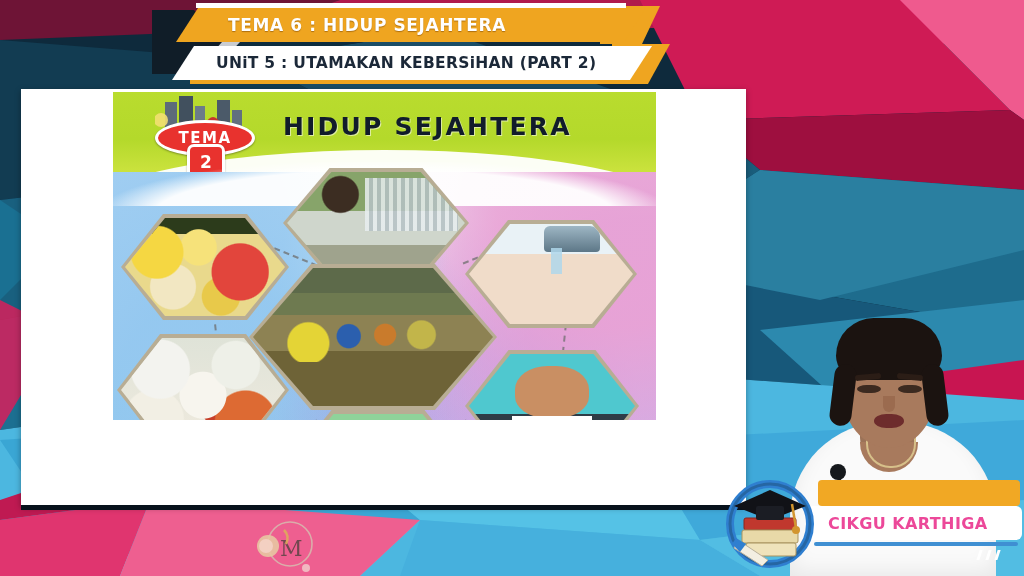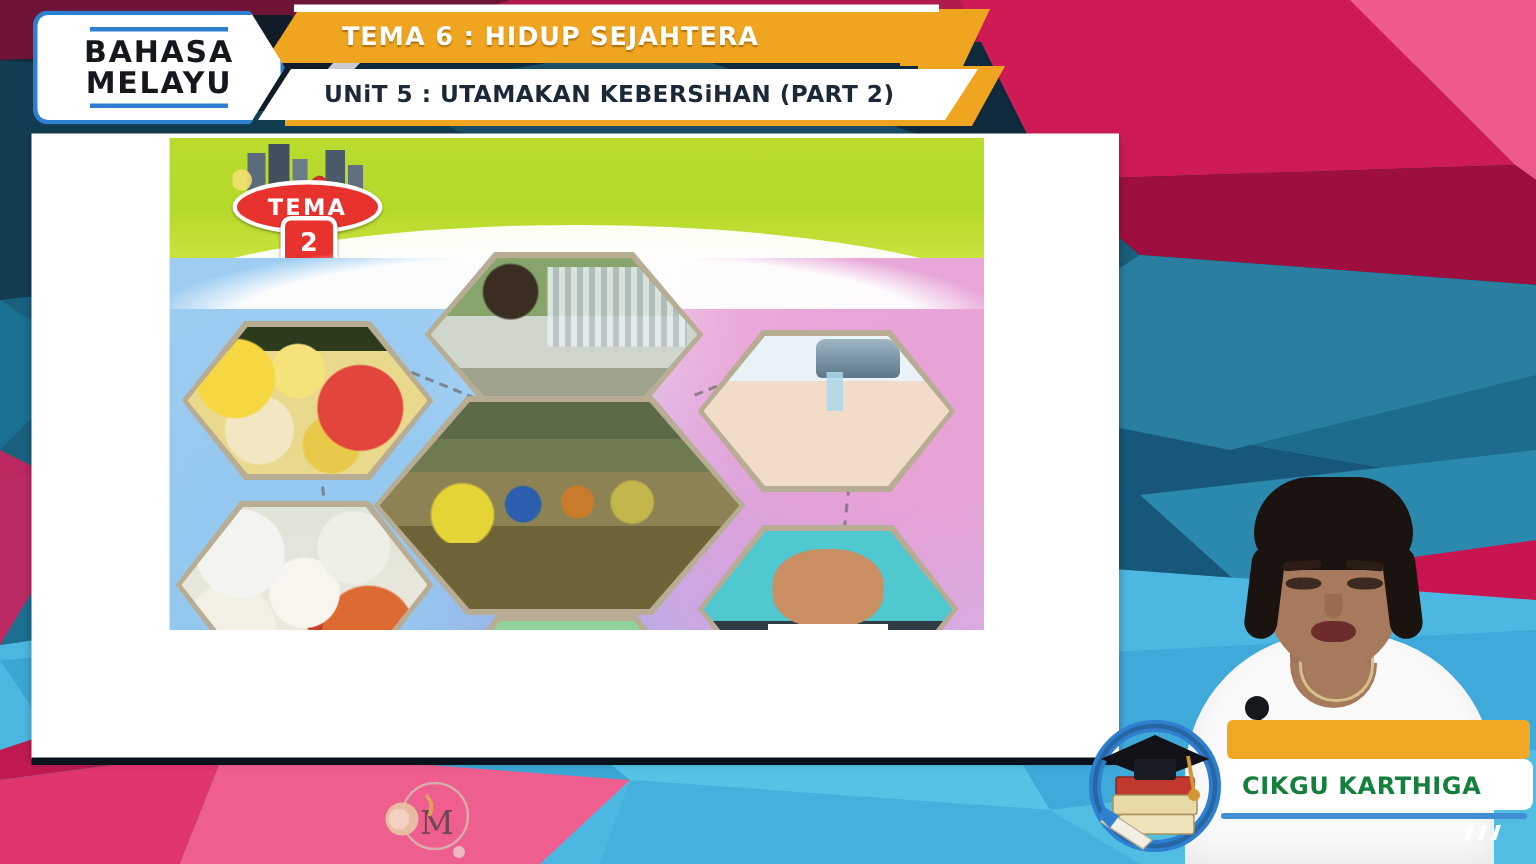--- a/index.html
+++ b/index.html
@@ -245,21 +245,21 @@
   .t-neckline{position:absolute;left:104px;bottom:104px;width:58px;height:30px;background:#a87a5d;border-radius:0 0 30px 30px;}
   .t-chain{position:absolute;left:110px;bottom:108px;width:46px;height:30px;border:2px solid #d7c08a;border-top:none;border-radius:0 0 24px 24px;}
   .t-mic{position:absolute;left:74px;bottom:96px;width:16px;height:16px;background:#15181c;border-radius:50%;}
   .t-mic-wire{position:absolute;left:80px;bottom:56px;width:3px;height:44px;background:#15181c;transform:rotate(6deg);}
 
   
   .nameplate{position:absolute;right:2px;bottom:18px;width:246px;height:78px;z-index:7;}
   .np-orange{position:absolute;left:42px;top:0;width:202px;height:26px;background:#f1a824;border-radius:4px;}
   .np-white{position:absolute;left:30px;top:26px;width:216px;height:34px;background:#ffffff;border-radius:6px;
     display:flex;align-items:center;}
-  .np-white .txt{margin-left:22px;color:#15803d;font-weight:bold;font-size:16px;letter-spacing:.4px;
+  .np-white .txt{margin-left:22px;color:#ec4899;font-weight:bold;font-size:16px;letter-spacing:.4px;
     font-family:"DejaVu Sans", sans-serif;}
   .np-blueline{position:absolute;left:38px;top:62px;width:204px;height:4px;background:#3f8fd2;border-radius:2px;}
   .np-ticks{position:absolute;right:14px;top:70px;width:30px;height:10px;}
   .np-ticks i{position:absolute;top:0;width:3px;height:10px;background:#ffffff;transform:skewX(-18deg);display:block;}
 
   
   .logo{position:absolute;left:722px;bottom:6px;width:96px;height:96px;z-index:8;}
 
   
   .copyright{
@@ -330,20 +330,21 @@
           <circle cx="6" cy="26" r="7" fill="#f2df72" opacity=".9"></circle>
           <ellipse cx="14" cy="42" rx="12" ry="5" fill="#3f7a34"></ellipse>
           <ellipse cx="86" cy="42" rx="12" ry="5" fill="#3f7a34"></ellipse>
         </svg>
         <div class="tema-oval">
           <span>TEMA</span>
         </div>
         <div class="tema-two">2</div>
       </div>
 
+      <div class="bp-title">HIDUP SEJAHTERA</div>
 
       <div class="bp-body">
 
         <div class="dash" style="left:150px;top:82px;width:56px;transform:rotate(22deg);"></div>
         <div class="dash" style="left:348px;top:80px;width:56px;transform:rotate(-22deg);"></div>
         <div class="dash" style="left:83px;top:160px;width:40px;transform:rotate(84deg);"></div>
         <div class="dash" style="left:432px;top:160px;width:40px;transform:rotate(96deg);"></div>
         <div class="dash" style="left:150px;top:258px;width:56px;transform:rotate(-22deg);"></div>
         <div class="dash" style="left:350px;top:258px;width:56px;transform:rotate(22deg);"></div>
 
@@ -403,26 +404,20 @@
   <div class="banner1-topline"></div>
   <div class="banner1">
     <div class="txt">TEMA 6 : HIDUP SEJAHTERA</div>
   </div>
 
   <div class="banner2">
     <div class="txt">UNiT 5 : UTAMAKAN KEBERSiHAN (PART 2)</div>
   </div>
   <div class="banner2-underline"></div>
 
-  <div class="badge-subject">
-    <div class="ln"></div>
-    <div class="t1">BAHASA</div>
-    <div class="t2">MELAYU</div>
-    <div class="ln"></div>
-  </div>
 
   <div class="teacher">
     <div class="t-body"></div>
     <div class="t-neck"></div>
     <div class="t-neckline"></div>
     <div class="t-chain"></div>
     <div class="t-head"></div>
     <div class="t-ear-l"></div>
     <div class="t-ear-r"></div>
     <div class="t-hair"></div>

